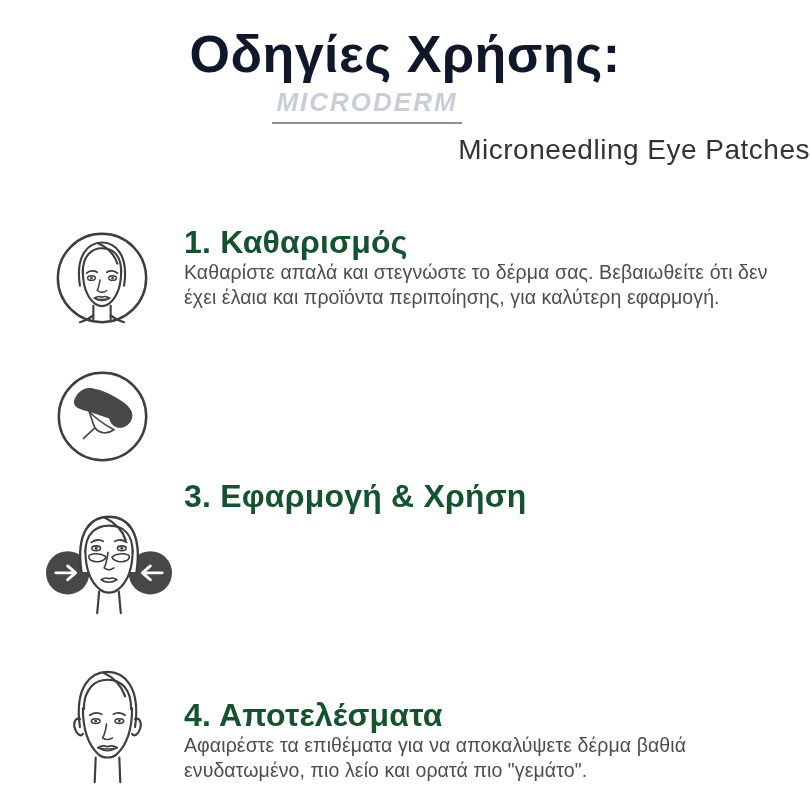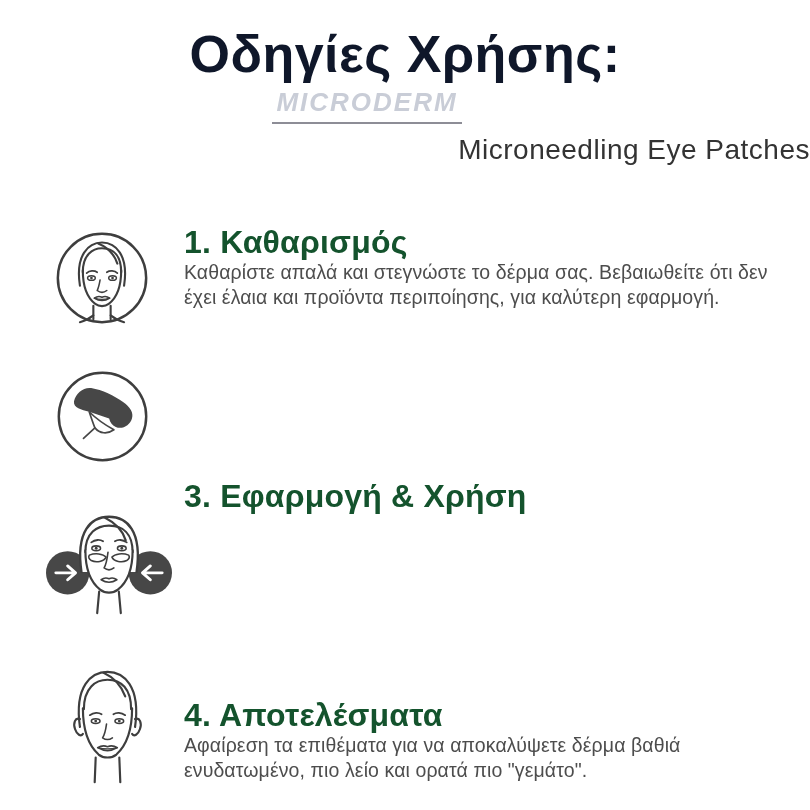--- a/index.html
+++ b/index.html
@@ -147,16 +147,16 @@
 
   <div class="step-text s2-text">
   </div>
 
   <div class="step-text s3-text">
     <div class="step-heading">3. Εφαρμογή &amp; Χρήση</div>
   </div>
 
   <div class="step-text s4-text">
     <div class="step-heading">4. Αποτελέσματα</div>
-    <div class="step-body">Αφαίρεση τα επιθέματα για να αποκαλύψετε δέρμα βαθιά ενυδατωμένο, πιο λείο και ορατά πιο "γεμάτο".</div>
+    <div class="step-body">Αφαιρέστε τα επιθέματα για να αποκαλύψετε δέρμα βαθιά ενυδατωμένο, πιο λείο και ορατά πιο "γεμάτο".</div>
   </div>
 
 </div>
 
 </body></html>

